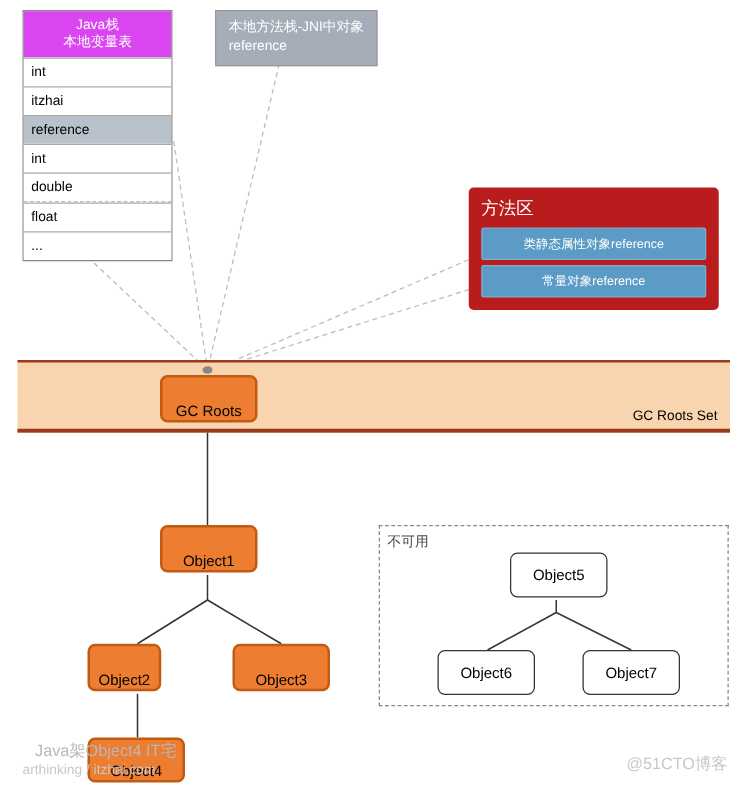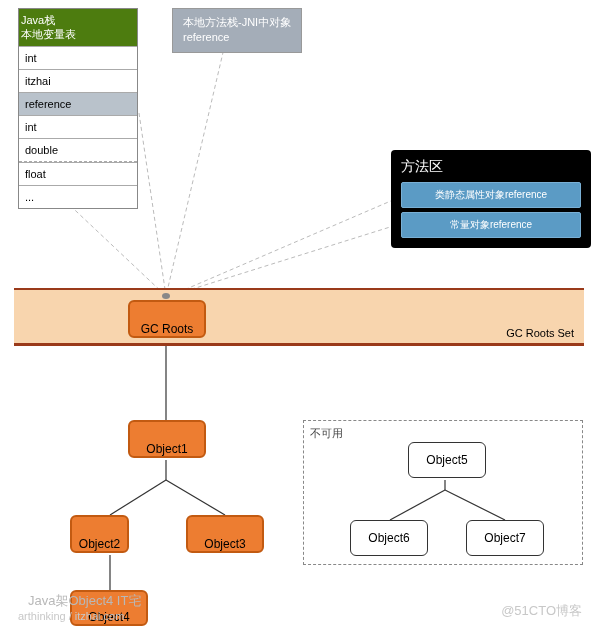--- a/index.html
+++ b/index.html
@@ -1,26 +1,26 @@
 <!DOCTYPE html>
 <html><head>
 <meta charset="utf-8">
 <style>
   * { box-sizing: border-box; }
   body { margin: 0; padding: 0; font-family: Arial, sans-serif; font-size: 12px; background: #fff; width: 600px; height: 630px; position: relative; }
   svg { position: absolute; top: 0; left: 0; pointer-events: none; }
   
   .java-stack { position: absolute; left: 18px; top: 8px; width: 120px; border: 1px solid #888; }
-  .java-stack-hdr { background: #4d7c0f; color: #fff; padding: 4px 2px; font-size: 11px; line-height: 1.3; }
+  .java-stack-hdr { background: #d946ef; color: #fff; text-align: center; padding: 4px 2px; font-size: 11px; line-height: 1.3; }
   .java-stack-row { border-top: 1px solid #aaa; padding: 5px 6px; font-size: 11px; background: #fff; }
   .java-stack-row.hl { background: #b9c2cb; }
   
   .jni-box { position: absolute; left: 172px; top: 8px; padding: 6px 10px; background: #a4adb8; color: #fff; font-size: 11px; line-height: 1.4; border: 1px solid #999; }
   
-  .method-area { position: absolute; left: 375px; top: 150px; width: 200px; background: #000000; border-radius: 4px; padding: 8px 10px 10px 10px; margin-left: 16px; }
+  .method-area { position: absolute; left: 375px; top: 150px; width: 200px; background: #b91c1c; border-radius: 4px; padding: 8px 10px 10px 10px; }
   .method-area-title { color: #fff; font-size: 14px; margin-bottom: 6px; }
   .method-area-item { background: #5b9bc5; color: #fff; font-size: 10px; padding: 5px 8px; margin-top: 4px; border: 1px solid #7ab0d5; border-radius: 2px; text-align: center; }
   
   .gc-band { position: absolute; left: 14px; top: 288px; width: 570px; height: 58px; background: #f8d5ae; border-top: 2px solid #9a3a1a; border-bottom: 3px solid #9a3a1a; }
   .gc-band-label { position: absolute; right: 10px; bottom: 4px; font-size: 11px; }
   
   .orange-node { position: absolute; background: #ed7d31; border: 2px solid #c25a11; color: #000000; border-radius: 6px; display: flex; align-items: flex-end; justify-content: center; font-size: 12px; }
   .white-node { position: absolute; background: #fff; border: 1.5px solid #333; border-radius: 6px; display: flex; align-items: center; justify-content: center; font-size: 12px; }
   
   .unreachable-box { position: absolute; left: 303px; top: 420px; width: 280px; height: 145px; border: 1.5px dashed #888; }

